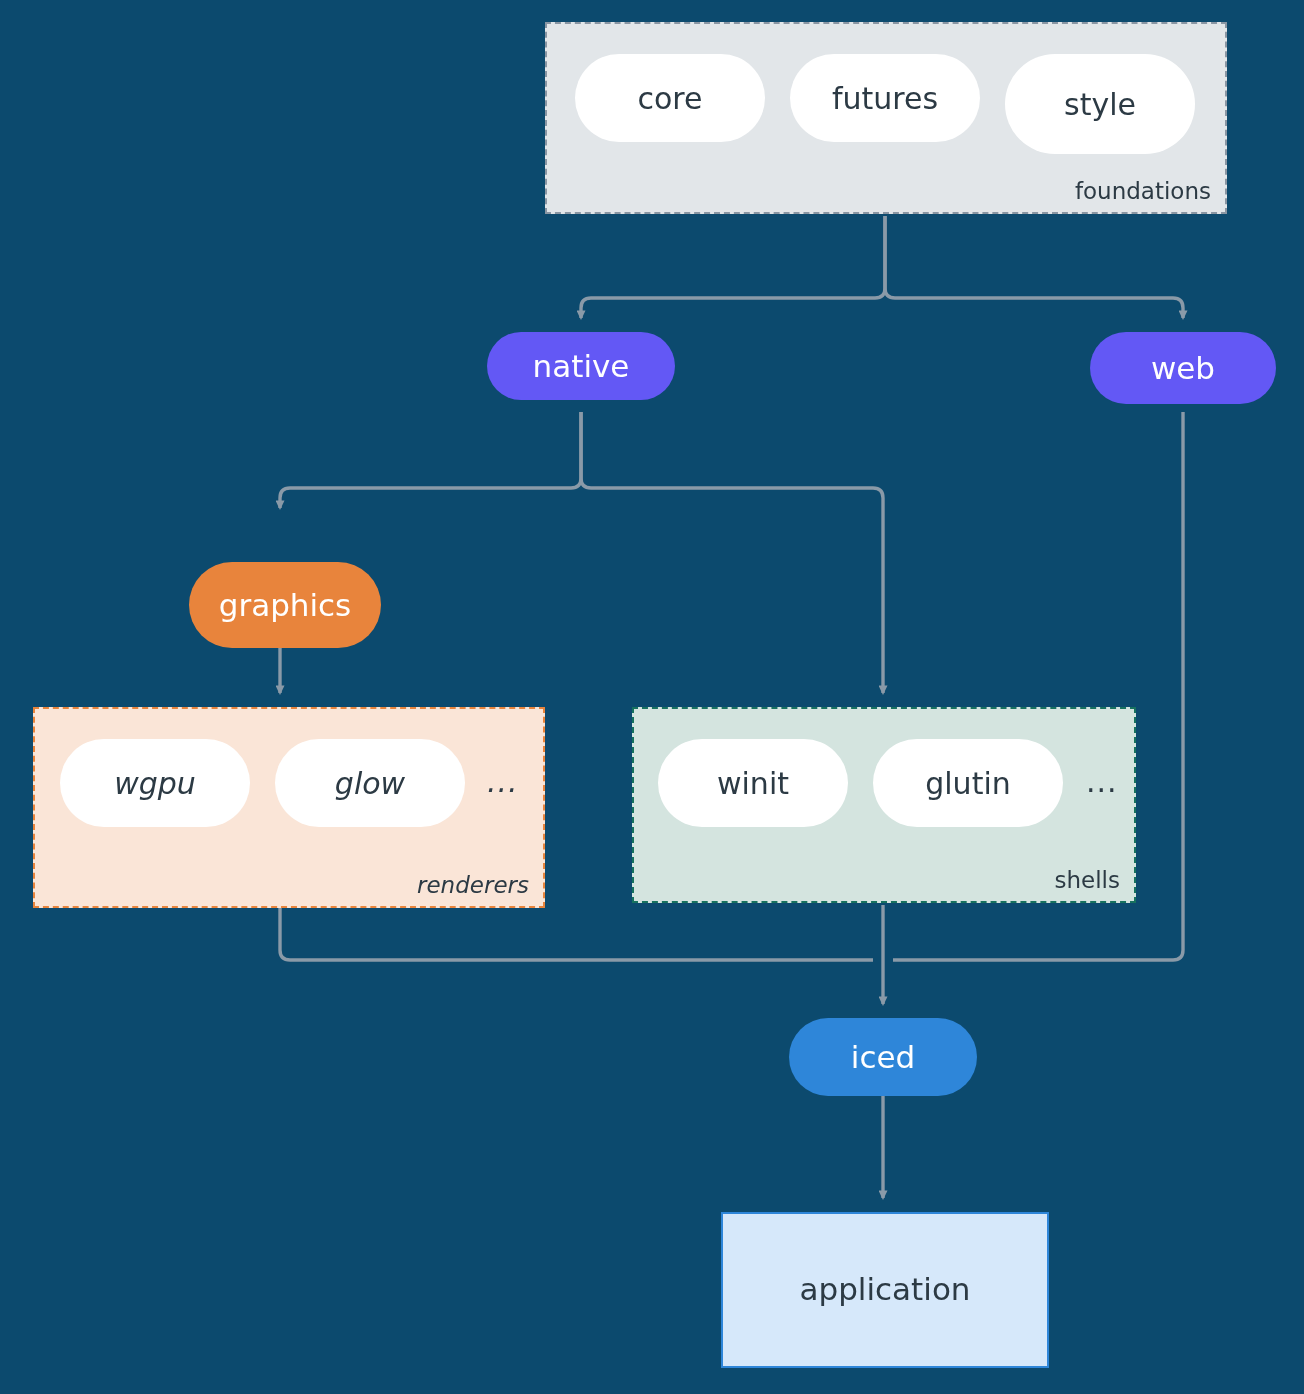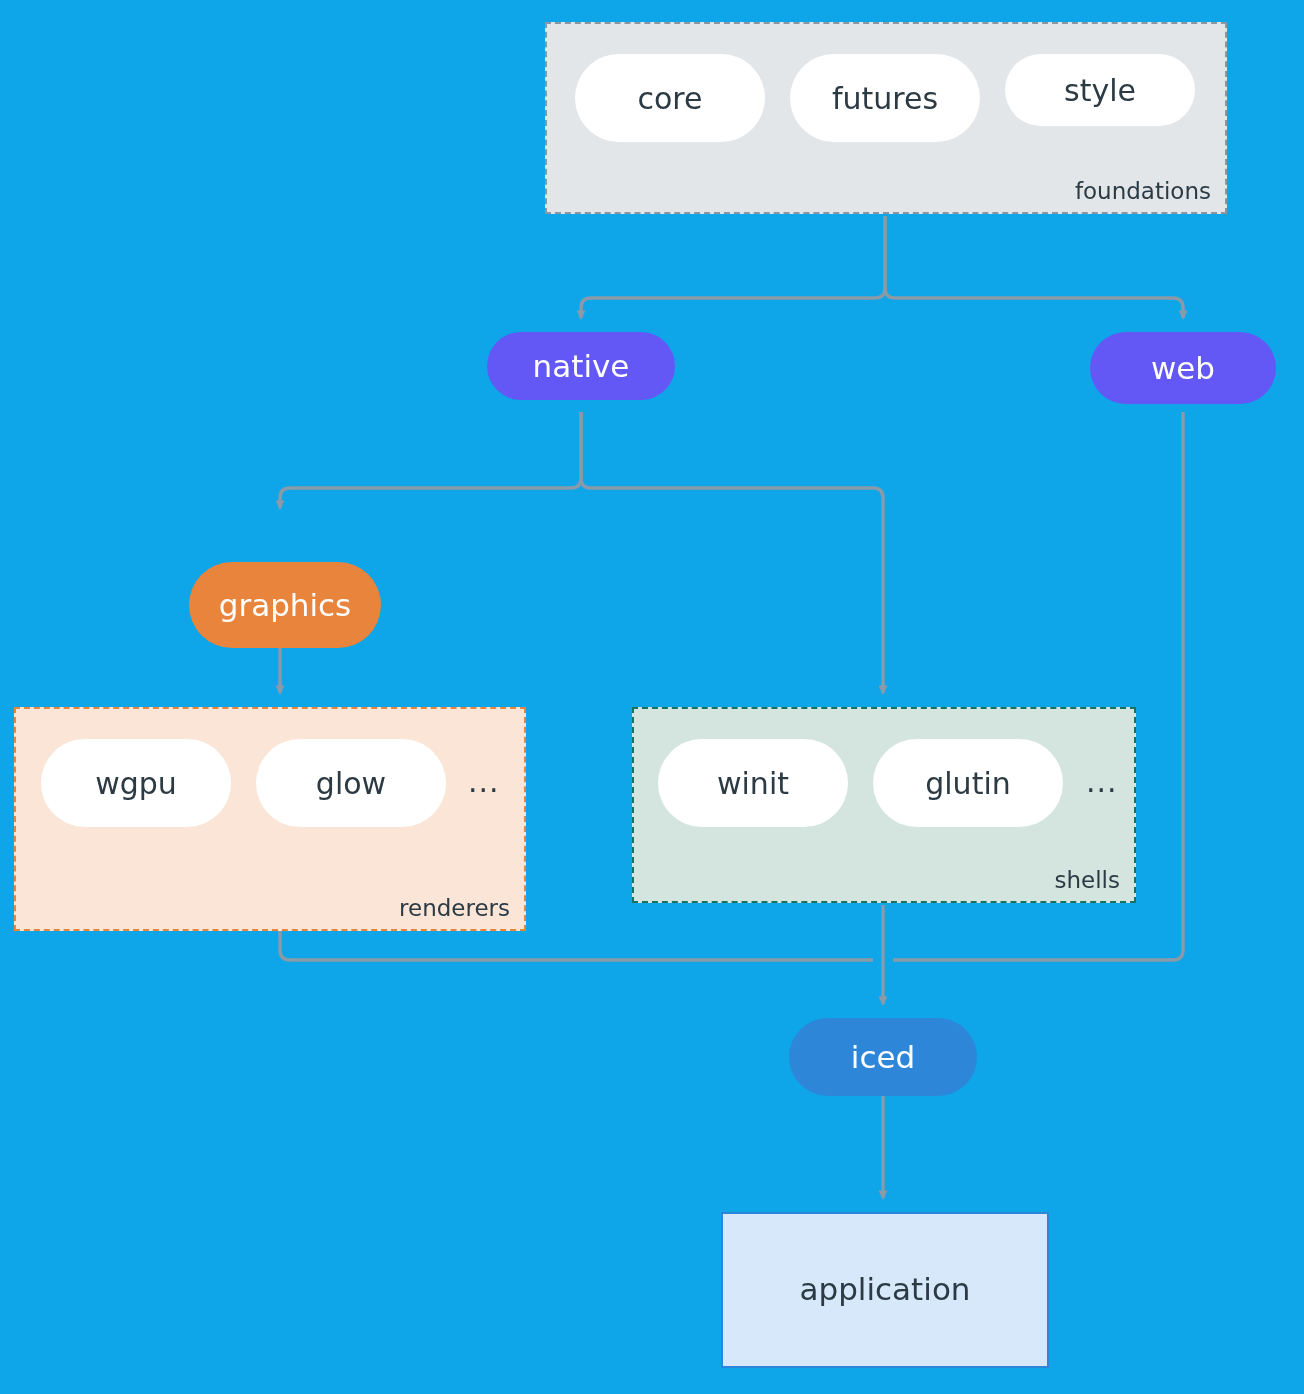--- a/index.html
+++ b/index.html
@@ -8,21 +8,21 @@
     padding: 0;
     background: #000000;
   }
   body {
     font-family: "DejaVu Sans", "Liberation Sans", sans-serif;
   }
   #diagram-root {
     position: relative;
     width: 1304px;
     height: 1394px;
-    background: #0ea5e9;
+    background: #0c4a6e;
     overflow: hidden;
   }
   #edges-layer {
     position: absolute;
     left: 0;
     top: 0;
     width: 1304px;
     height: 1394px;
   }
   .node, .group {
@@ -44,24 +44,25 @@
     white-space: nowrap;
   }
 
   #group-foundations {
     left: 545px; top: 22px;
     width: 682px; height: 192px;
     background: #E2E6E9;
     border-color: #8A96A3;
   }
   #group-renderers {
-    left: 14px; top: 707px;
-    width: 512px; height: 224px;
+    left: 33px; top: 707px;
+    width: 512px; height: 201px;
     background: #FAE5D7;
     border-color: #E8843C;
+    font-style: italic;
   }
   #group-shells {
     left: 632px; top: 707px;
     width: 504px; height: 196px;
     background: #D4E4DF;
     border-color: #17725F;
   }
 
   
   .pill-white {
@@ -72,21 +73,21 @@
     align-items: center;
     justify-content: center;
     color: #2C3A44;
     font-size: 30px;
     white-space: nowrap;
   }
 
   
   #pill-core    { left: 28px;  top: 30px; width: 190px; height: 88px; }
   #pill-futures { left: 243px; top: 30px; width: 190px; height: 88px; }
-  #pill-style   { left: 458px; top: 30px; width: 190px; height: 72px; }
+  #pill-style   { left: 458px; top: 30px; width: 190px; height: 100px; }
 
   
   #pill-wgpu { left: 25px;  top: 30px; width: 190px; height: 88px; }
   #pill-glow { left: 240px; top: 30px; width: 190px; height: 88px; }
 
   
   #pill-winit  { left: 24px;  top: 30px; width: 190px; height: 88px; }
   #pill-glutin { left: 239px; top: 30px; width: 190px; height: 88px; }
 
   .ellipsis {

